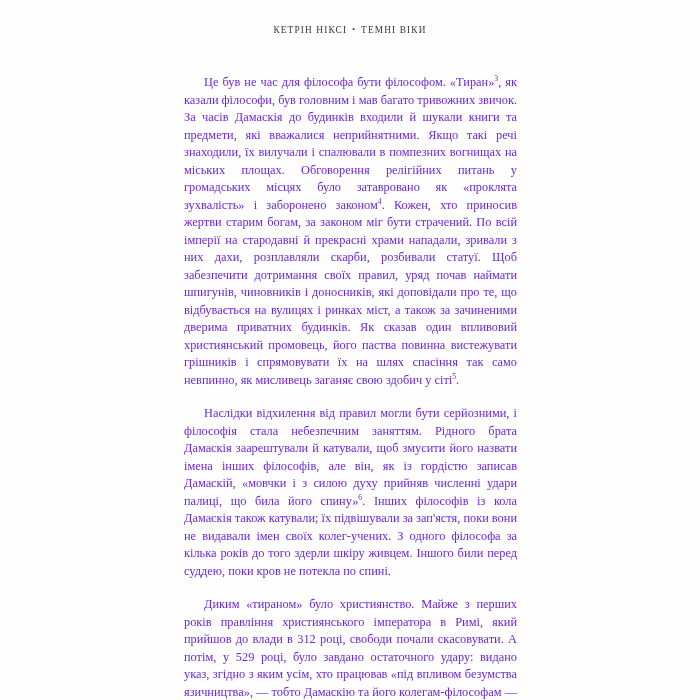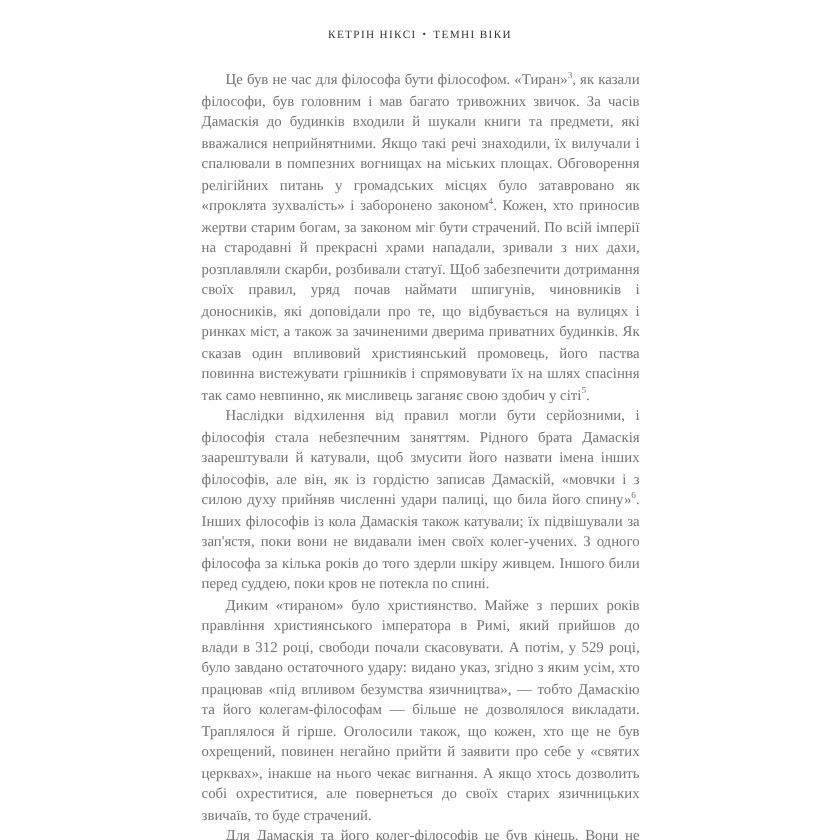--- a/index.html
+++ b/index.html
@@ -46,27 +46,27 @@
 
   
   .textblock {
     position: absolute;
     top: 58px;
     left: 168px;
     width: 365px;
   }
 
   p.body-par {
-    margin: 0;
+    margin: 16px;
     text-align: justify;
     text-justify: inter-word;
     text-indent: 20px;
     font-size: 12.35px;
     line-height: 17.5px;
-    color: #737373;
+    color: #6d28d9;
     hyphens: manual;
     -webkit-hyphens: manual;
   }
 
   p.body-par sup {
     font-size: 0.62em;
     vertical-align: super;
     line-height: 0;
   }
 

